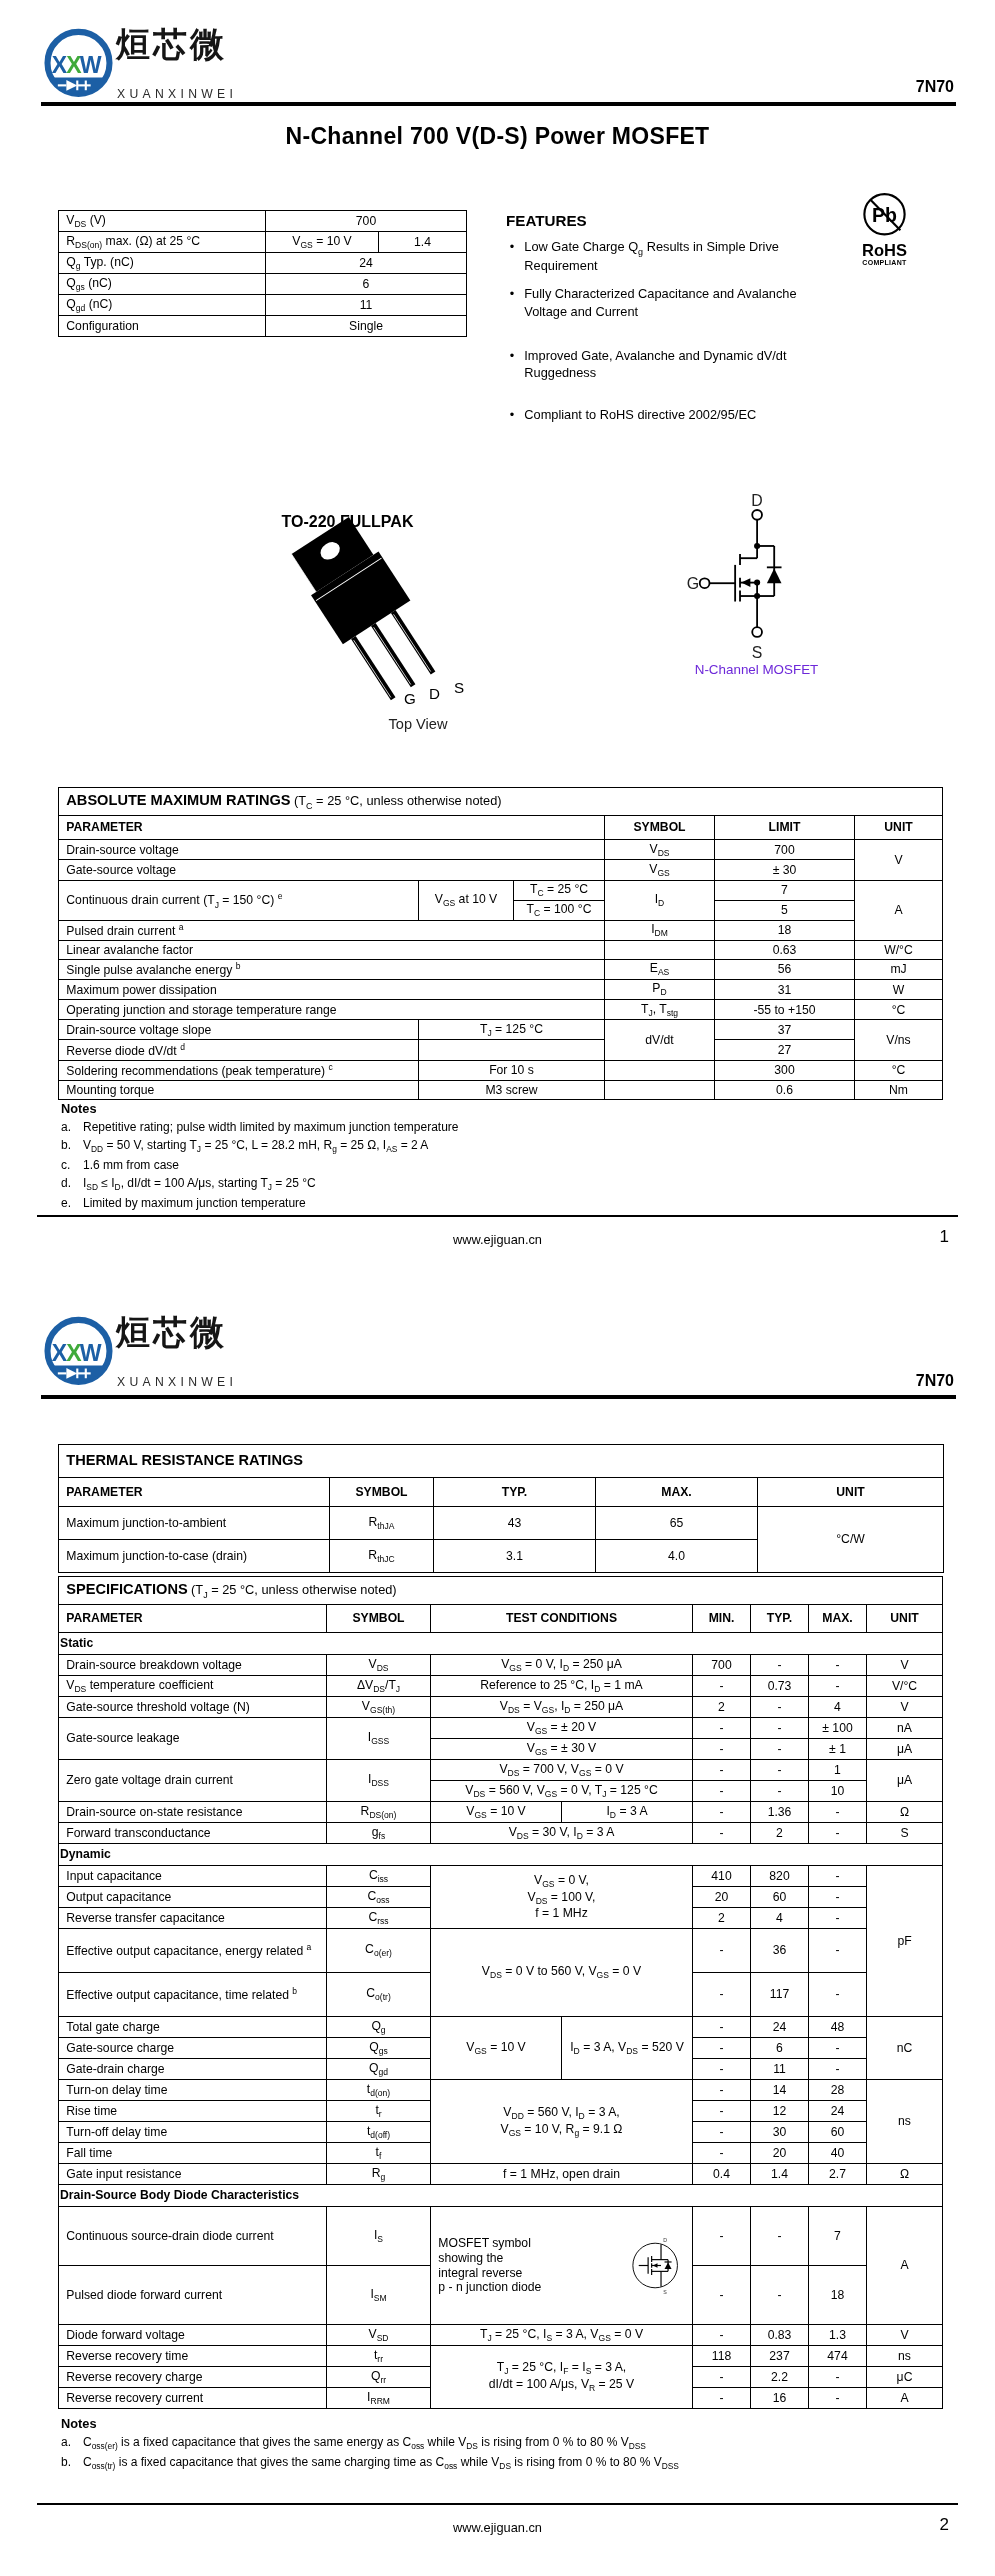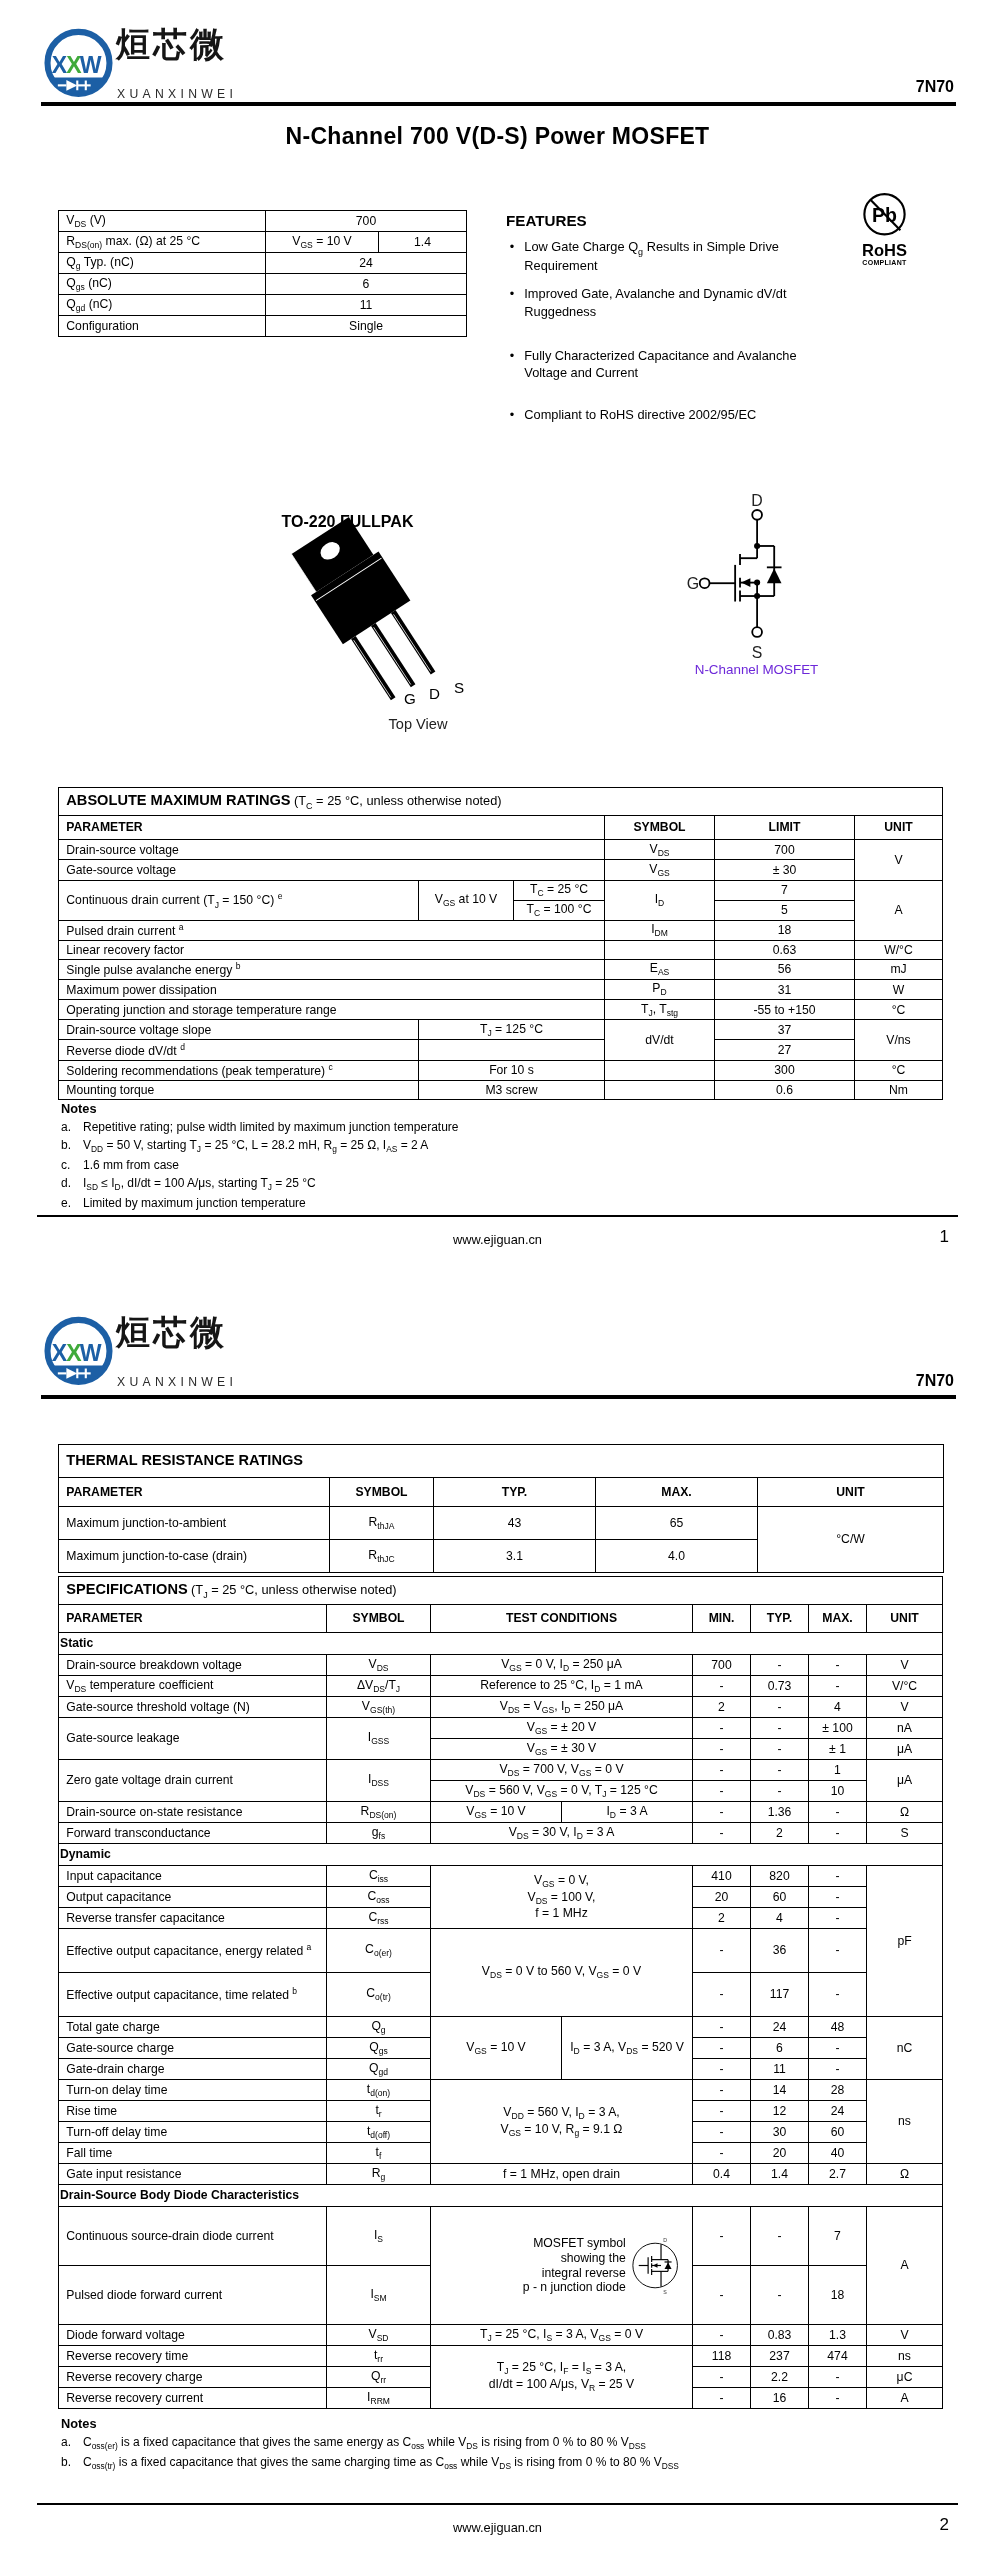--- a/index.html
+++ b/index.html
@@ -26,21 +26,21 @@
   .ds .tt { font-weight:bold; font-size:14.6px; }
   .ds .ts { font-weight:normal; font-size:12.8px; }
   .ds td.sec { text-align:left; font-weight:bold; padding-left:1px; }
   .psum tr { height:21px; }
   .amr tr { height:19.5px; }
   .thermal tr { height:33px; }
   .spec tr { height:21px; }
   sub { font-size:70%; }
   sup { font-size:70%; }
   .cell-flex { display:flex; align-items:center; gap:2.4px; }
-  .cell-text { flex:1; text-align:right; }
+  .cell-text { flex:1; text-align:left; }
 
   
   .features-title { font-size:15.2px; font-weight:bold; }
   .feat-item { position:relative; font-size:12.8px; line-height:1.35; padding-left:18.3px; margin-top:8.5px; }
   .feat-item::before { content:"•"; position:absolute; left:3.7px; top:0; }
   .feat-item:nth-child(2) { margin-top:11px; }
   .feat-item:nth-child(3) { margin-top:27px; }
   .feat-item:nth-child(4) { margin-top:24.4px; }
 
   
@@ -126,22 +126,22 @@
             <td colspan="2" class="">Single</td>
           </tr>
         </tbody>
       </table>
     </div>
 
   <div class="abs" style="left:506px; top:212px; width:329px;">
     <div class="features-title">FEATURES</div>
     <div>
         <div class="feat-item">Low Gate Charge Q<sub>g</sub> Results in Simple Drive Requirement</div>
+        <div class="feat-item">Fully Characterized Capacitance and Avalanche Voltage and Current</div>
         <div class="feat-item">Improved Gate, Avalanche and Dynamic dV/dt Ruggedness</div>
-        <div class="feat-item">Fully Characterized Capacitance and Avalanche Voltage and Current</div>
         <div class="feat-item">Compliant to RoHS directive 2002/95/EC</div>
       </div>
   </div>
 
   <div class="rohs-wrap">
     <svg width="61" height="49" viewBox="0 0 100 80">
       <circle cx="50" cy="38" r="33" fill="none" stroke="#000" stroke-width="3.5"></circle>
       <text x="50" y="50" font-size="32" font-weight="bold" text-anchor="middle">Pb</text>
       <line x1="27" y1="14" x2="76" y2="64" stroke="#000" stroke-width="3.5"></line>
     </svg>
@@ -243,21 +243,21 @@
           <tr>
             <td class="">T<sub>C</sub> = 100 °C</td>
             <td class="">5</td>
           </tr>
           <tr>
             <td colspan="3" class="l">Pulsed drain current <sup>a</sup></td>
             <td class="">I<sub>DM</sub></td>
             <td class="">18</td>
           </tr>
           <tr>
-            <td colspan="3" class="l">Linear recovery factor</td>
+            <td colspan="3" class="l">Linear avalanche factor</td>
             <td class=""></td>
             <td class="">0.63</td>
             <td class="">W/°C</td>
           </tr>
           <tr>
             <td colspan="3" class="l">Single pulse avalanche energy <sup>b</sup></td>
             <td class="">E<sub>AS</sub></td>
             <td class="">56</td>
             <td class="">mJ</td>
           </tr>

